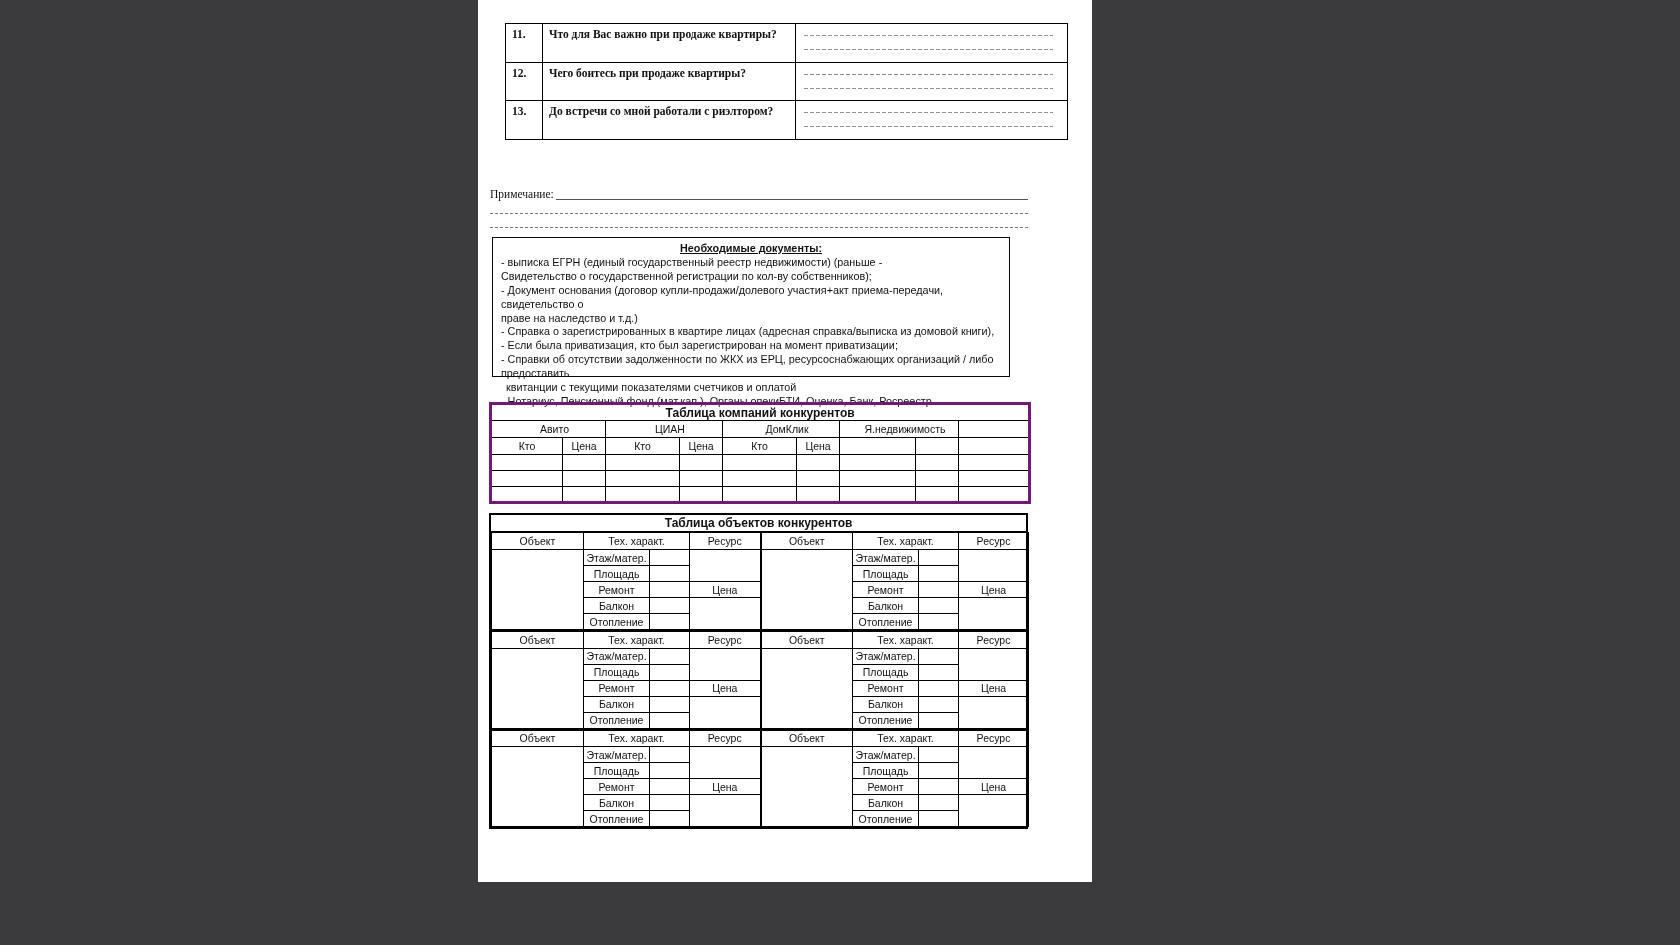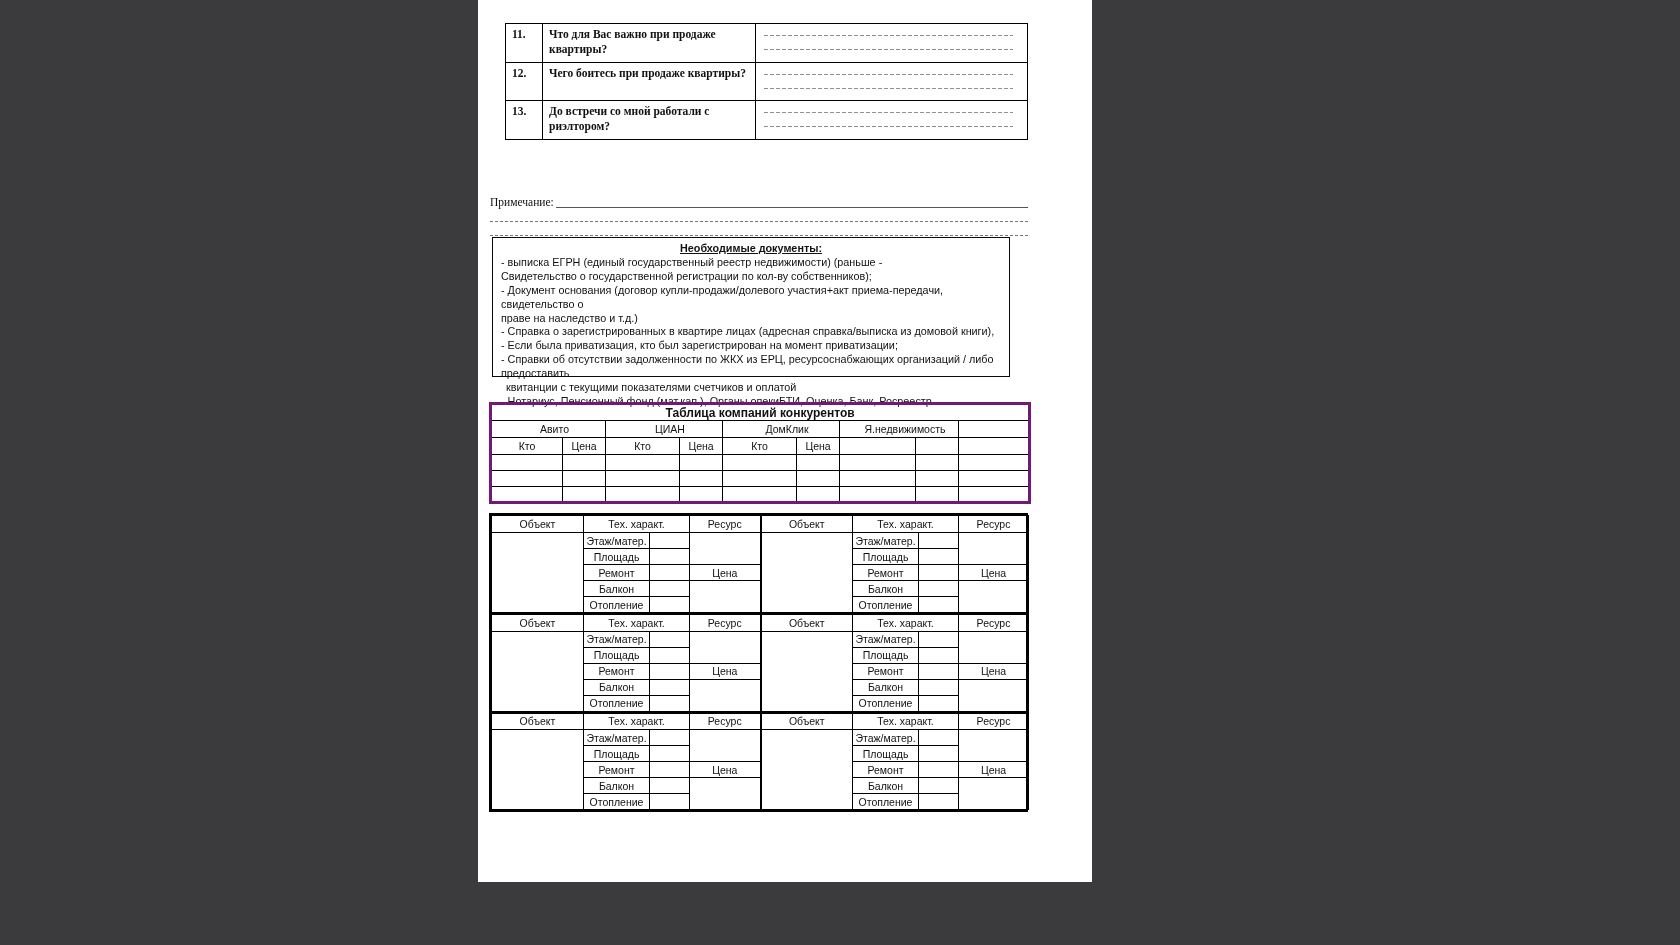--- a/index.html
+++ b/index.html
@@ -12,30 +12,30 @@
   }
 
   
   .qtable {
     position:absolute; left:27px; top:23px; width:522px;
     border-collapse:collapse; table-layout:fixed;
     font-family:"Liberation Serif", serif; font-weight:bold; font-size:11.5px; line-height:1.3;border-radius:32px;
   }
   .qtable td { border:1.6px solid #000; vertical-align:top; }
   .qtable td.num { width:37px; padding:3px 0 0 6px; }
-  .qtable td.question { width:213px; padding:3px 4px 0 6px; }
+  .qtable td.question { width:253px; padding:3px 4px 0 6px; }
   .qtable td.answer { width:272px; position:relative; }
   .qtable tr { height:38.5px; }
   .ans-line { position:absolute; left:8px; right:14px; height:1px;
     background:repeating-linear-gradient(90deg,#8f8f8f 0 4px, transparent 4px 6px); }
   .ans-line.l1 { top:11px; } .ans-line.l2 { top:25px; }
 
   
   .note { position:absolute; left:12px; top:186px; width:538px;
-    font-family:"Liberation Serif", serif; font-size:11.5px;margin-top:8px; }
+    font-family:"Liberation Serif", serif; font-size:11.5px; }
   .note-row1 { display:flex; align-items:flex-end; height:14px; }
   .note-label { white-space:nowrap; padding-right:2px; }
   .note-fill { flex:1; border-bottom:1px solid #555; }
   .note-line { height:14px;
     border-bottom:1px dashed #777; }
 
   
   .docsbox { position:absolute; left:14px; top:237px; width:518px; height:140px;
     border:1.5px solid #0a0a0a; padding:4px 8px 0 8px; font-size:10.8px; line-height:13.9px; }
   .docs-title { text-align:center; font-weight:bold; text-decoration:underline; }
@@ -187,20 +187,21 @@
     <td></td>
           <td></td>
     <td></td>
           <td></td>
     <td></td>
   </tr>
 </tbody>
   </table>
 
   <div class="objects">
+    <div class="obj-title">Таблица объектов конкурентов</div>
     <div id="objects-blocks">
   <div class="obj-block">
     <table class="otable">
       <colgroup>
         <col style="width:92px">
               <col style="width:66px">
               <col style="width:40px">
               <col style="width:71px">
         <col style="width:92px">
               <col style="width:66px">

